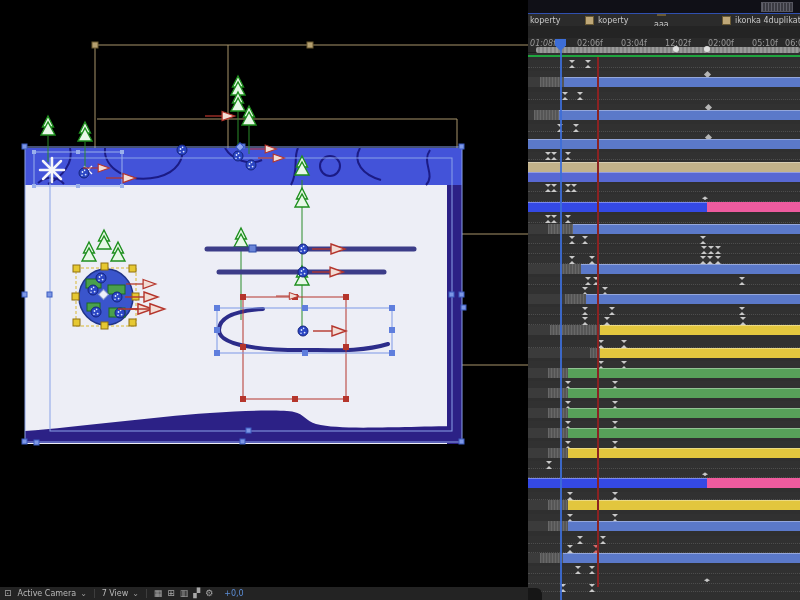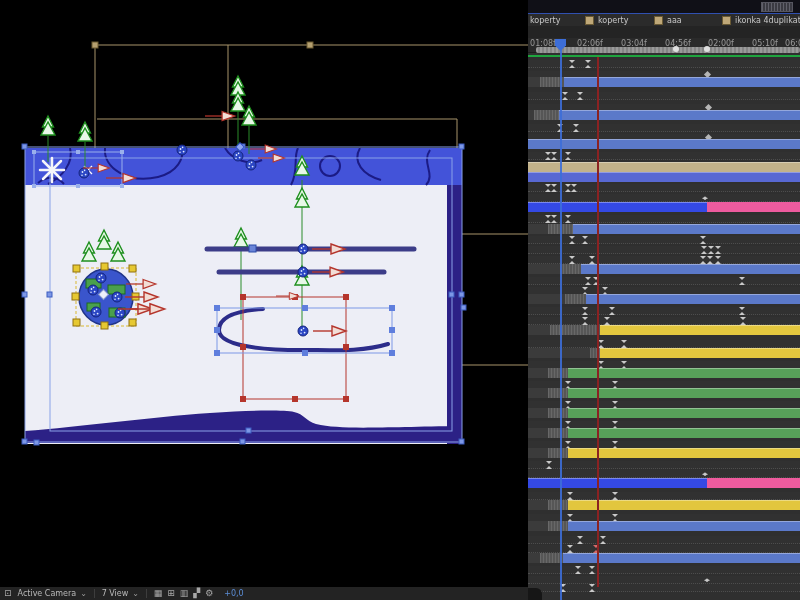--- a/index.html
+++ b/index.html
@@ -282,38 +282,38 @@
       <div id="grip"></div>
     </div>
     <div id="tabs">
         <div class="tab" style="left: 2px;">
           <span>koperty</span>
         </div>
         <div class="tab" style="left: 57px;">
           <span class="swatch"></span>
           <span>koperty</span>
         </div>
-        <div class="tab" style="left: 126px;">
+        <div class="tab" style="left: 126px; flex-direction: column;">
           <span class="swatch"></span>
           <span>aaa</span>
         </div>
         <div class="tab" style="left: 194px;">
           <span class="swatch"></span>
           <span>ikonka 4duplikatduplikat</span>
         </div>
       </div>
     <div id="tl-band"></div>
     <div id="ruler">
-        <span class="rlabel" style="left: 15px;">01:08f</span>
+        <span class="rlabel" style="left: 15px; font-style: italic;">01:08f</span>
         <span class="rtick" style="left: 15px;"></span>
         <span class="rlabel" style="left: 62px; text-align: center;">02:06f</span>
         <span class="rtick" style="left: 62px;"></span>
         <span class="rlabel" style="left: 106px;">03:04f</span>
         <span class="rtick" style="left: 106px;"></span>
-        <span class="rlabel" style="left: 150px;">04:56f</span>
+        <span class="rlabel" style="left: 150px;">12:02f</span>
         <span class="rtick" style="left: 150px;"></span>
         <span class="rlabel" style="left: 193px;">02:00f</span>
         <span class="rtick" style="left: 193px;"></span>
         <span class="rlabel" style="left: 237px;">05:10f</span>
         <span class="rtick" style="left: 237px;"></span>
         <span class="rlabel" style="left: 270px;">06:08f</span>
         <span class="rtick" style="left: 270px;"></span>
       </div>
     <div id="workarea"></div>
     <div id="wa-dots">

